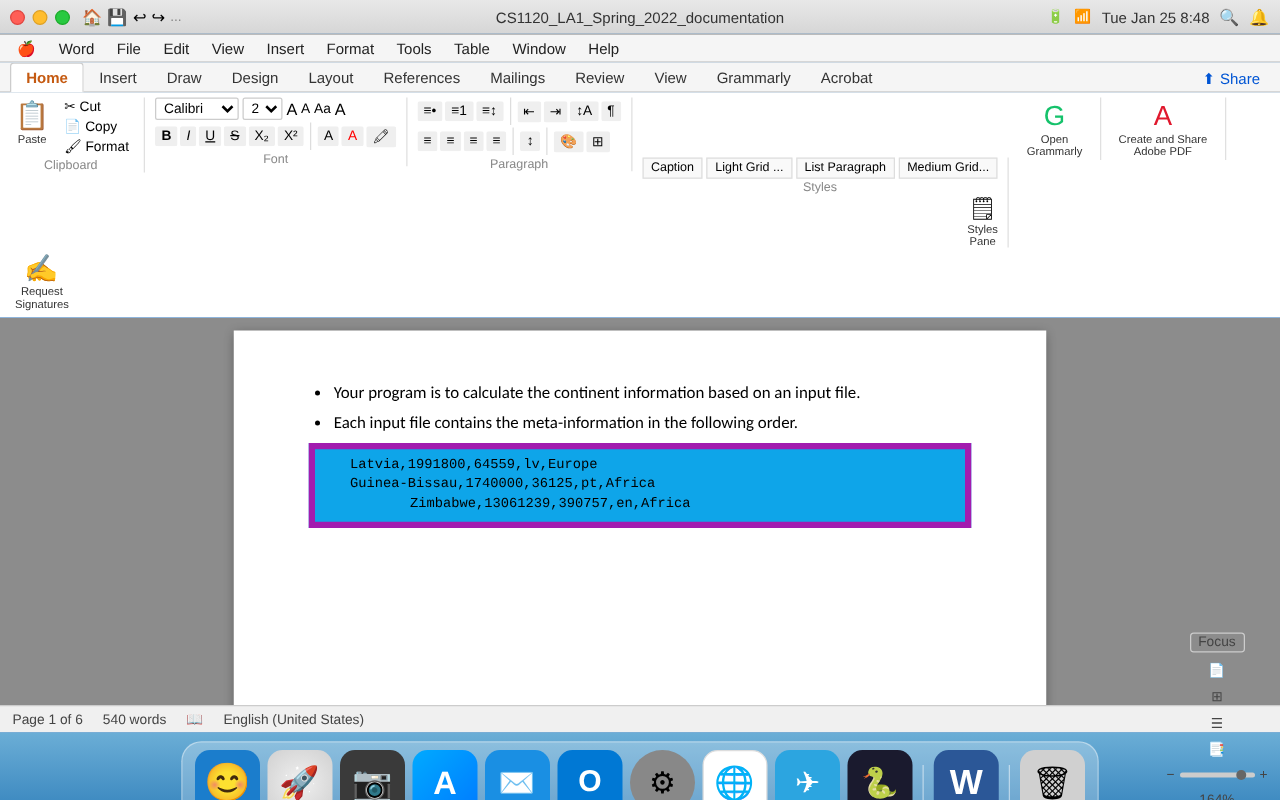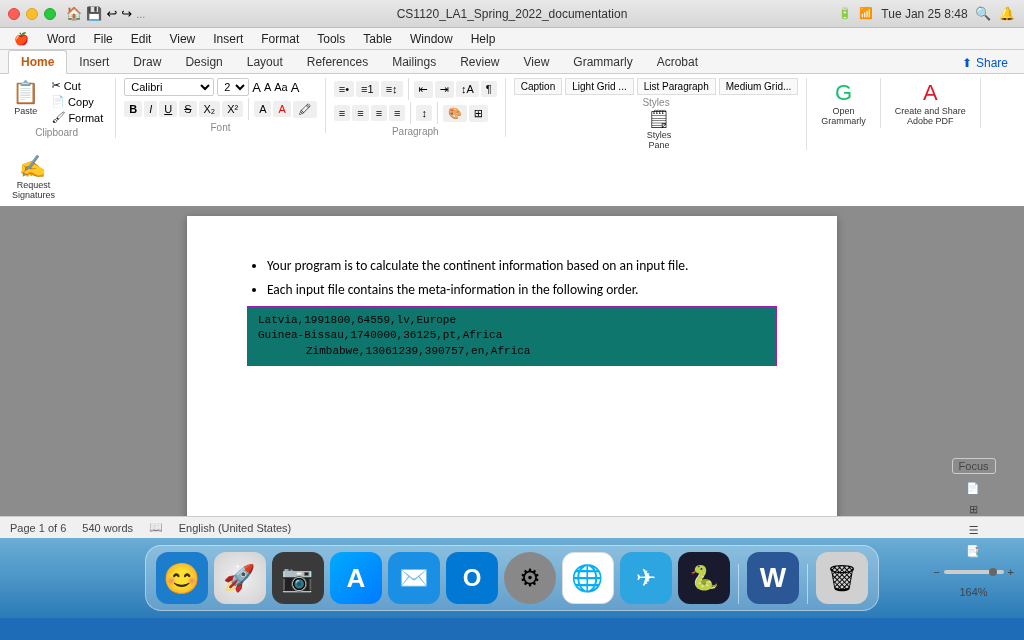--- a/index.html
+++ b/index.html
@@ -43,21 +43,21 @@
 
     
     .doc-area { background: #9b9b9b; height: calc(640px - 28px - 22px - 22px - 68px - 30px - 22px - 42px - 36px); display: flex; justify-content: center; overflow-y: auto; padding: 10px 0; }
     .page { background: #fff; width: 650px; min-height: 400px; padding: 40px 60px; box-shadow: 0 2px 8px rgba(0,0,0,0.3); }
 
     
     .doc-content { font-family: 'Calibri', 'Segoe UI', sans-serif; font-size: 13.5px; line-height: 1.5; color: #000; }
     .bullet-list { list-style: disc; padding-left: 20px; margin-bottom: 6px; }
     .bullet-list li { margin-bottom: 3px; }
     .underline { text-decoration: underline; }
-    .code-block { background: #0f766e; border: 1px solid #a21caf; padding: 6px 10px; font-family: 'Courier New', monospace; font-size: 11px; line-height: 1.4; color: #000; margin-top: 6px; width: 100%; }
+    .code-block { background: #0ea5e9; border: 5px solid #a21caf; padding: 6px 28px; font-family: 'Courier New', monospace; font-size: 11px; line-height: 1.4; color: #000; margin-top: 6px; width: 100%; }
 
     
     .status-bar { height: 22px; background: #f0f0f0; border-top: 1px solid #ccc; display: flex; align-items: center; padding: 0 10px; gap: 16px; font-size: 11px; color: #444; }
     .status-bar-right { margin-left: auto; display: flex; align-items: center; gap: 8px; flex-direction: column; }
     .zoom-control { display: flex; align-items: center; gap: 4px; }
     .zoom-slider { width: 60px; height: 4px; background: #ccc; border-radius: 2px; position: relative; cursor: pointer; }
     .zoom-thumb { width: 8px; height: 8px; background: #666; border-radius: 50%; position: absolute; top: -2px; left: 75%; }
 
     
     .dock-area { height: 80px; background: linear-gradient(180deg, #6baed6 0%, #2b7bb8 100%); display: flex; align-items: center; justify-content: center; padding: 4px 0; }
@@ -146,21 +146,21 @@
         <div class="rbtn-sm"><span>📄</span> Copy</div>
         <div class="rbtn-sm"><span>🖌</span> Format</div>
       </div>
     </div>
     <div class="rgrp-name">Clipboard</div>
   </div>
 
   <div class="rgrp" style="min-width:140px;">
     <div style="display:flex;flex-direction:column;gap:2px;">
       <div style="display:flex;align-items:center;gap:3px;">
-        <select class="format-select" style="width:90px;font-size:11px;">
+        <select class="format-select" style="width:67px;font-size:11px;">
           <option>Calibri</option>
         </select>
         <select class="format-select" style="width:32px;">
           <option>26</option>
         </select>
         <span style="cursor:pointer;font-size:13px;">A</span>
         <span style="cursor:pointer;font-size:11px;">A</span>
         <span style="cursor:pointer;font-size:11px;">Aa</span>
         <span style="cursor:pointer;font-size:13px;">A</span>
       </div>
@@ -200,21 +200,21 @@
         <span class="tb-divider"></span>
         <button class="format-btn">↕</button>
         <span class="tb-divider"></span>
         <button class="format-btn">🎨</button>
         <button class="format-btn">⊞</button>
       </div>
     </div>
     <div class="rgrp-name">Paragraph</div>
   </div>
 
-  <div class="rgrp" style="min-width:280px; flex-direction:column; align-items:center;">
+  <div class="rgrp" style="min-width:280px; flex-direction:column; align-items:flex-end;margin-top:48px;">
     <div style="display:flex;flex-direction:column;">
       <div style="display:flex;gap:3px;align-items:center;">
         <div style="border:1px solid #ddd;padding:2px 6px;font-size:10px;background:#f9f9f9;cursor:pointer;"><span>Caption</span></div>
         <div style="border:1px solid #ddd;padding:2px 6px;font-size:10px;background:#f9f9f9;cursor:pointer;"><span>Light Grid ...</span></div>
         <div style="border:1px solid #ddd;padding:2px 6px;font-size:10px;background:#f9f9f9;cursor:pointer;"><span>List Paragraph</span></div>
         <div style="border:1px solid #ddd;padding:2px 6px;font-size:10px;background:#f9f9f9;cursor:pointer;"><span>Medium Grid...</span></div>
       </div>
       <div class="rgrp-name" style="margin-top:auto;">Styles</div>
     </div>
     <div style="display:flex;flex-direction:column;align-items:center;margin-left:6px;">

